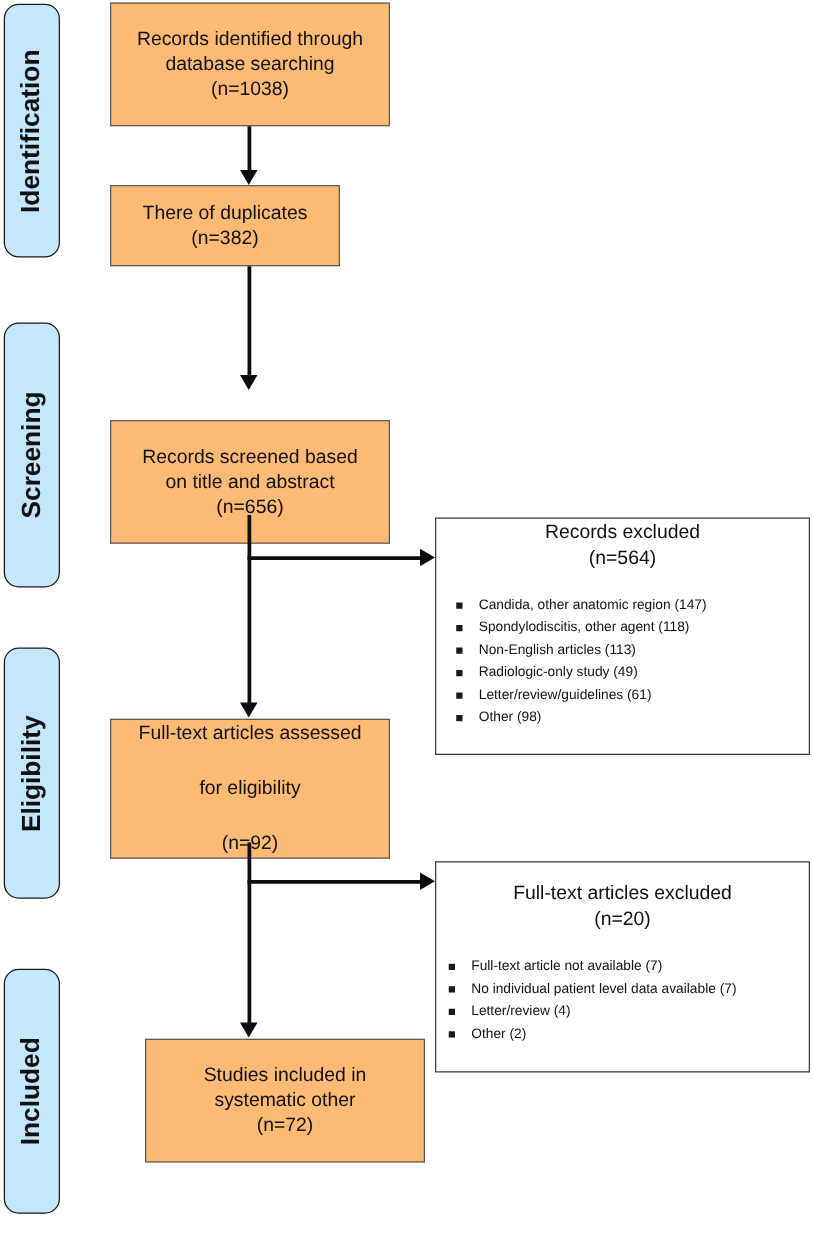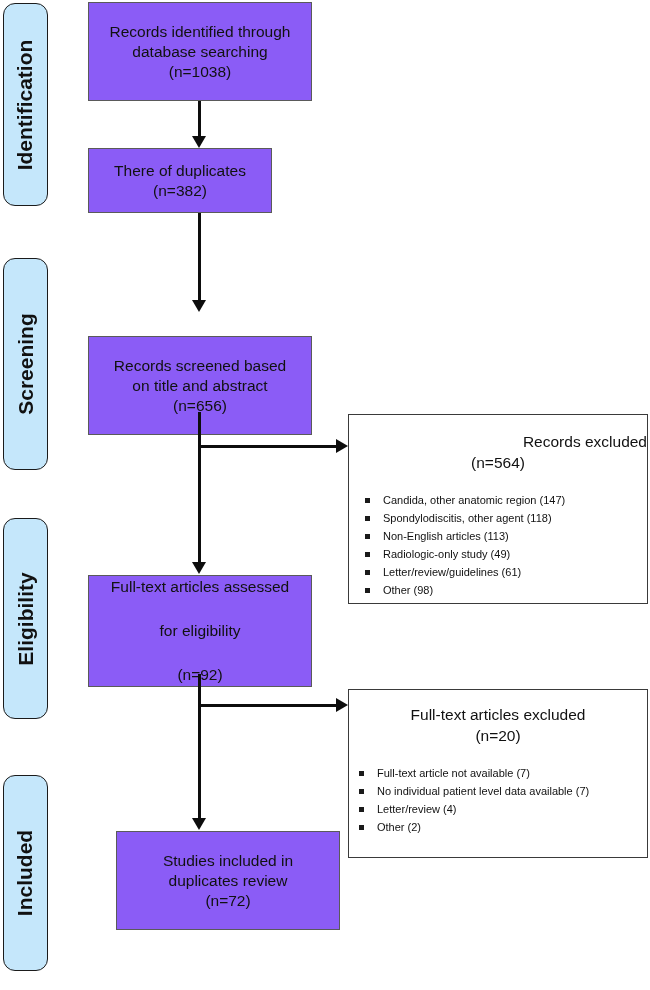--- a/index.html
+++ b/index.html
@@ -35,21 +35,21 @@
     font-size: 21px;
     font-weight: bold;
     color: #111111;
     letter-spacing: 0px;
   }
 
   
   .flow-box {
     position: absolute;
     box-sizing: border-box;
-    background: #8b5cf6;
+    background: #fdba74;
     border: 1.4px solid #5a5a5a;
     display: flex;
     flex-direction: column;
     align-items: center;
     justify-content: center;
   }
   .flow-box .line {
     font-size: 15.5px;
     color: #111111;
     line-height: 20px;
@@ -159,26 +159,26 @@
   </div>
 
   <div class="flow-box" style="left:88px; top:575px; width:224px; height:112px;gap:24px;">
     <div class="line">Full-text articles assessed</div>
     <div class="line">for eligibility</div>
     <div class="line">(n=92)</div>
   </div>
 
   <div class="flow-box" style="left:88px; top:831px; width:224px; height:99px;margin-left:28px;">
     <div class="line">Studies included in</div>
-    <div class="line">duplicates review</div>
+    <div class="line">systematic other</div>
     <div class="line">(n=72)</div>
   </div>
 
   <div class="excl-box" style="left:348px; top:414px; width:300px; height:190px;">
-    <div class="excl-head" style="margin-top:16px;text-align:right;">Records excluded</div>
+    <div class="excl-head" style="margin-top:0;">Records excluded</div>
     <div class="excl-head">(n=564)</div>
     <ul class="excl-list" style="margin-top:18px; margin-left:12px;">
       <li><span class="bullet-sq"></span><span>Candida, other anatomic region (147)</span></li>
       <li><span class="bullet-sq"></span><span>Spondylodiscitis, other agent (118)</span></li>
       <li><span class="bullet-sq"></span><span>Non-English articles (113)</span></li>
       <li><span class="bullet-sq"></span><span>Radiologic-only study (49)</span></li>
       <li><span class="bullet-sq"></span><span>Letter/review/guidelines (61)</span></li>
       <li><span class="bullet-sq"></span><span>Other (98)</span></li>
     </ul>
   </div>

